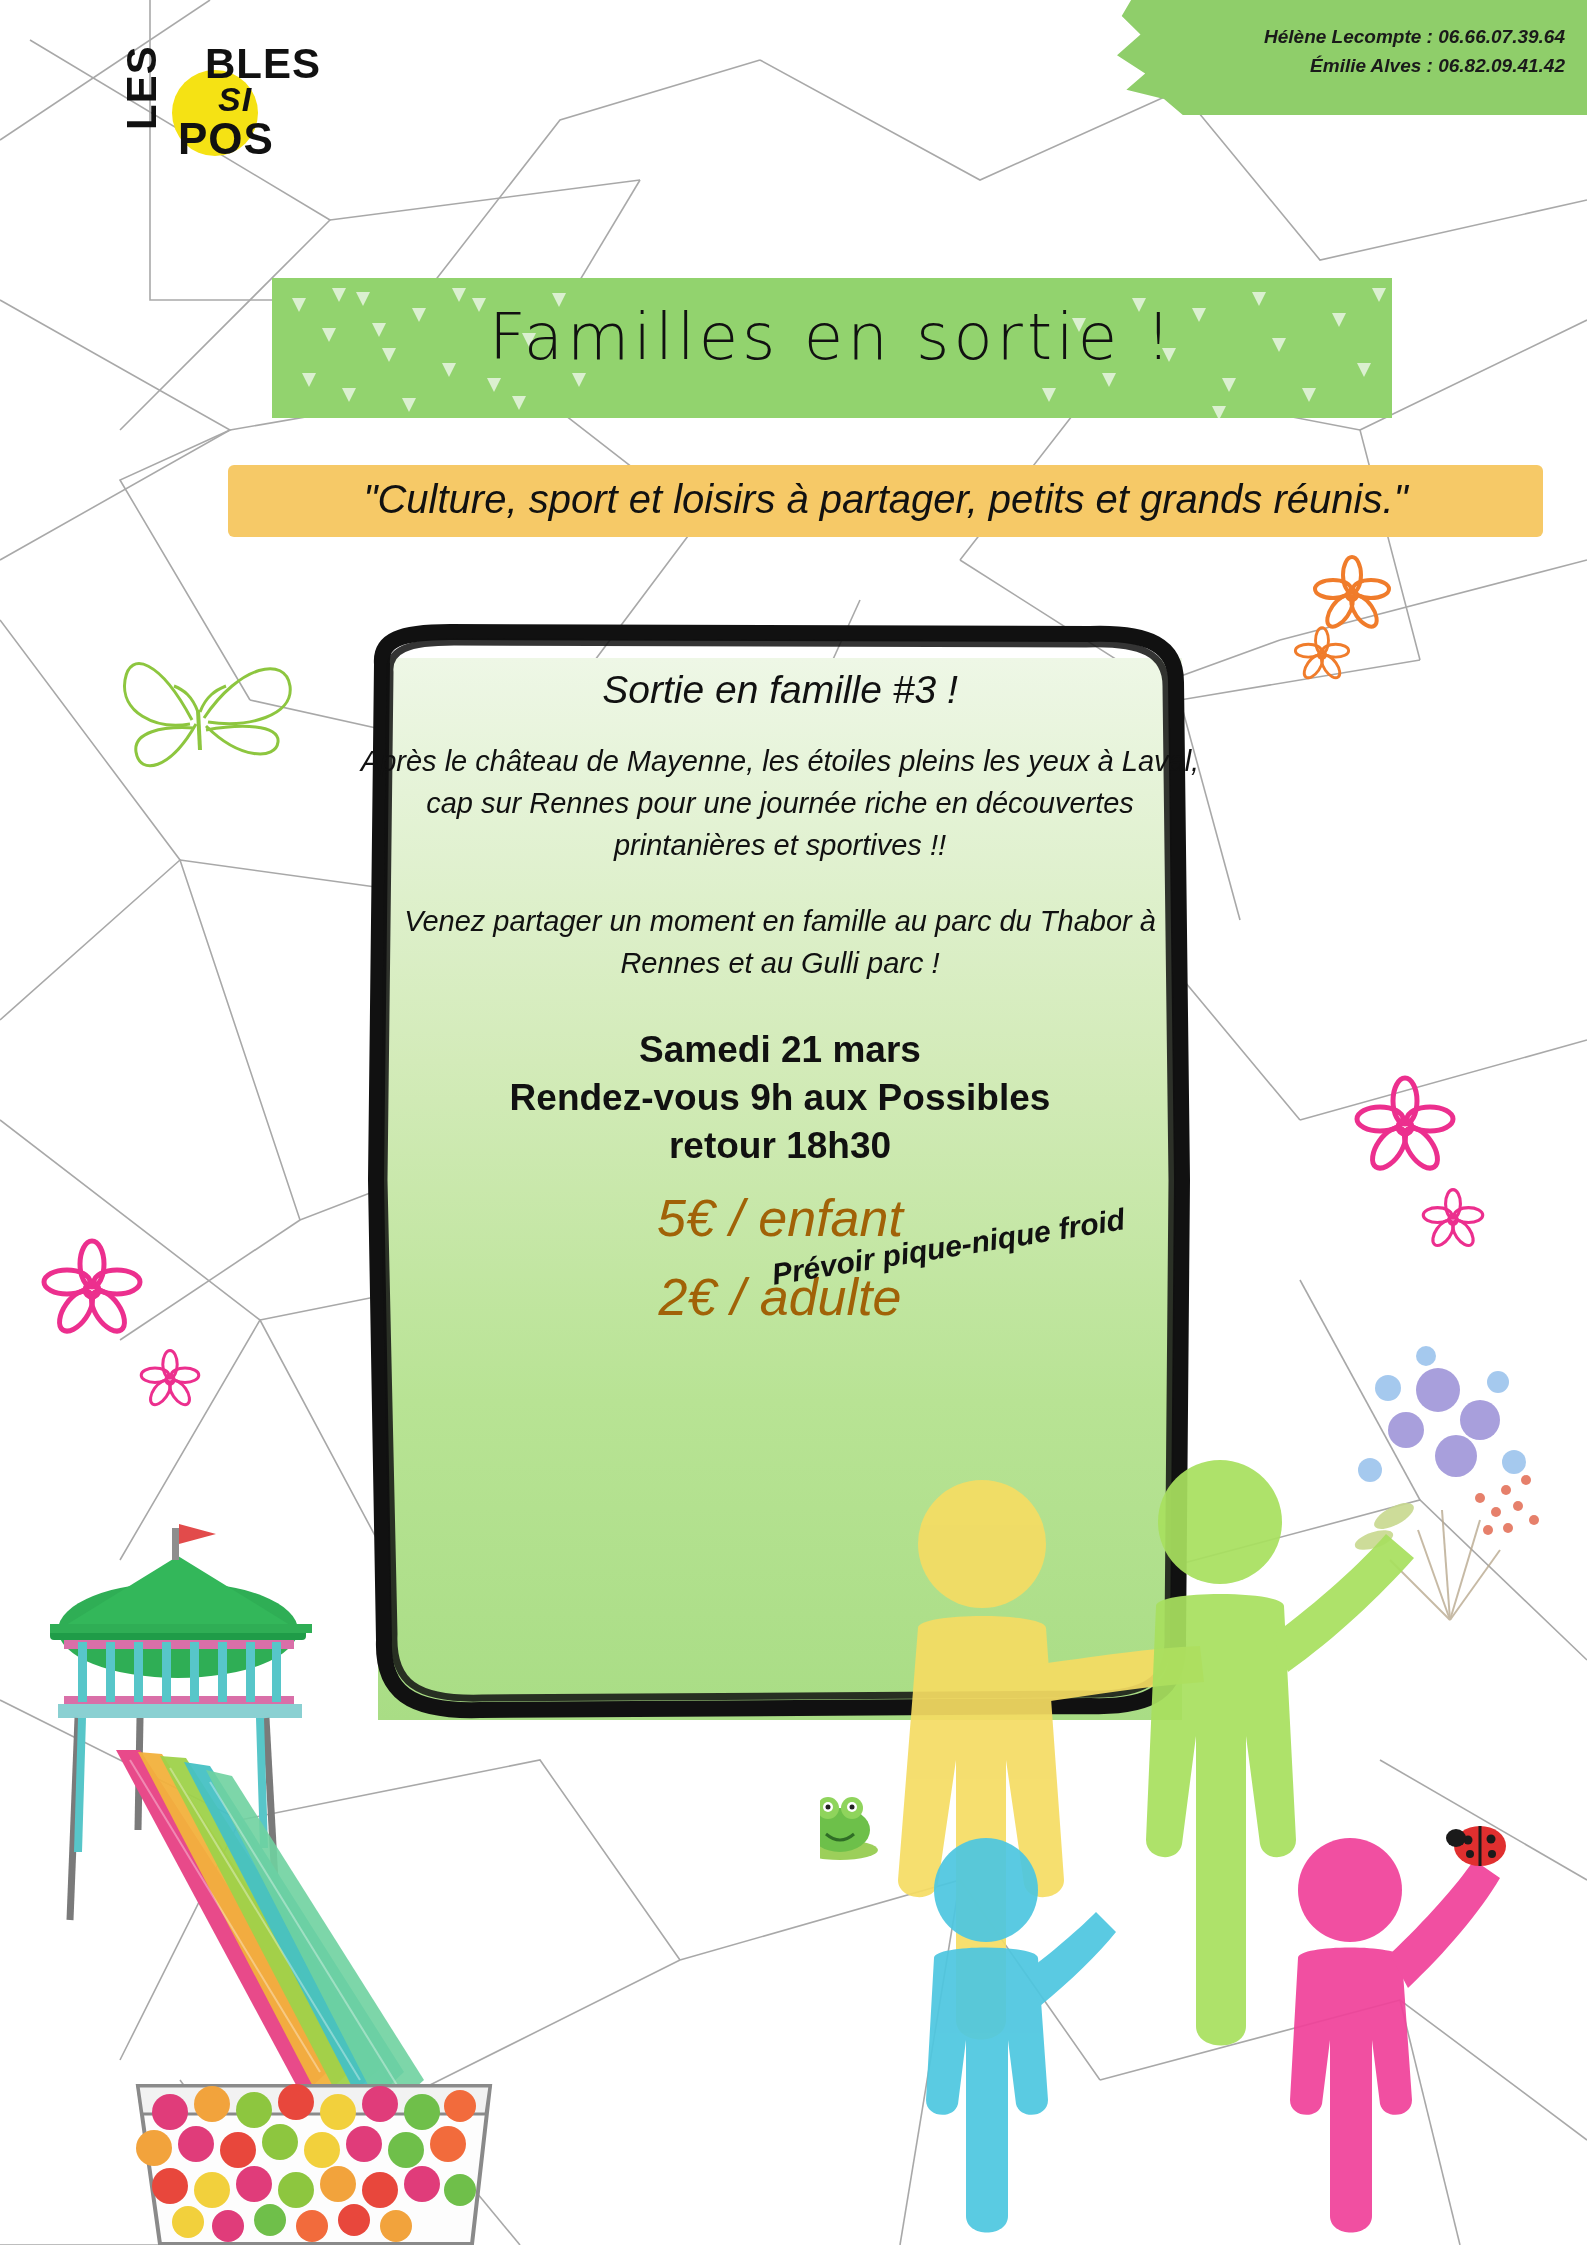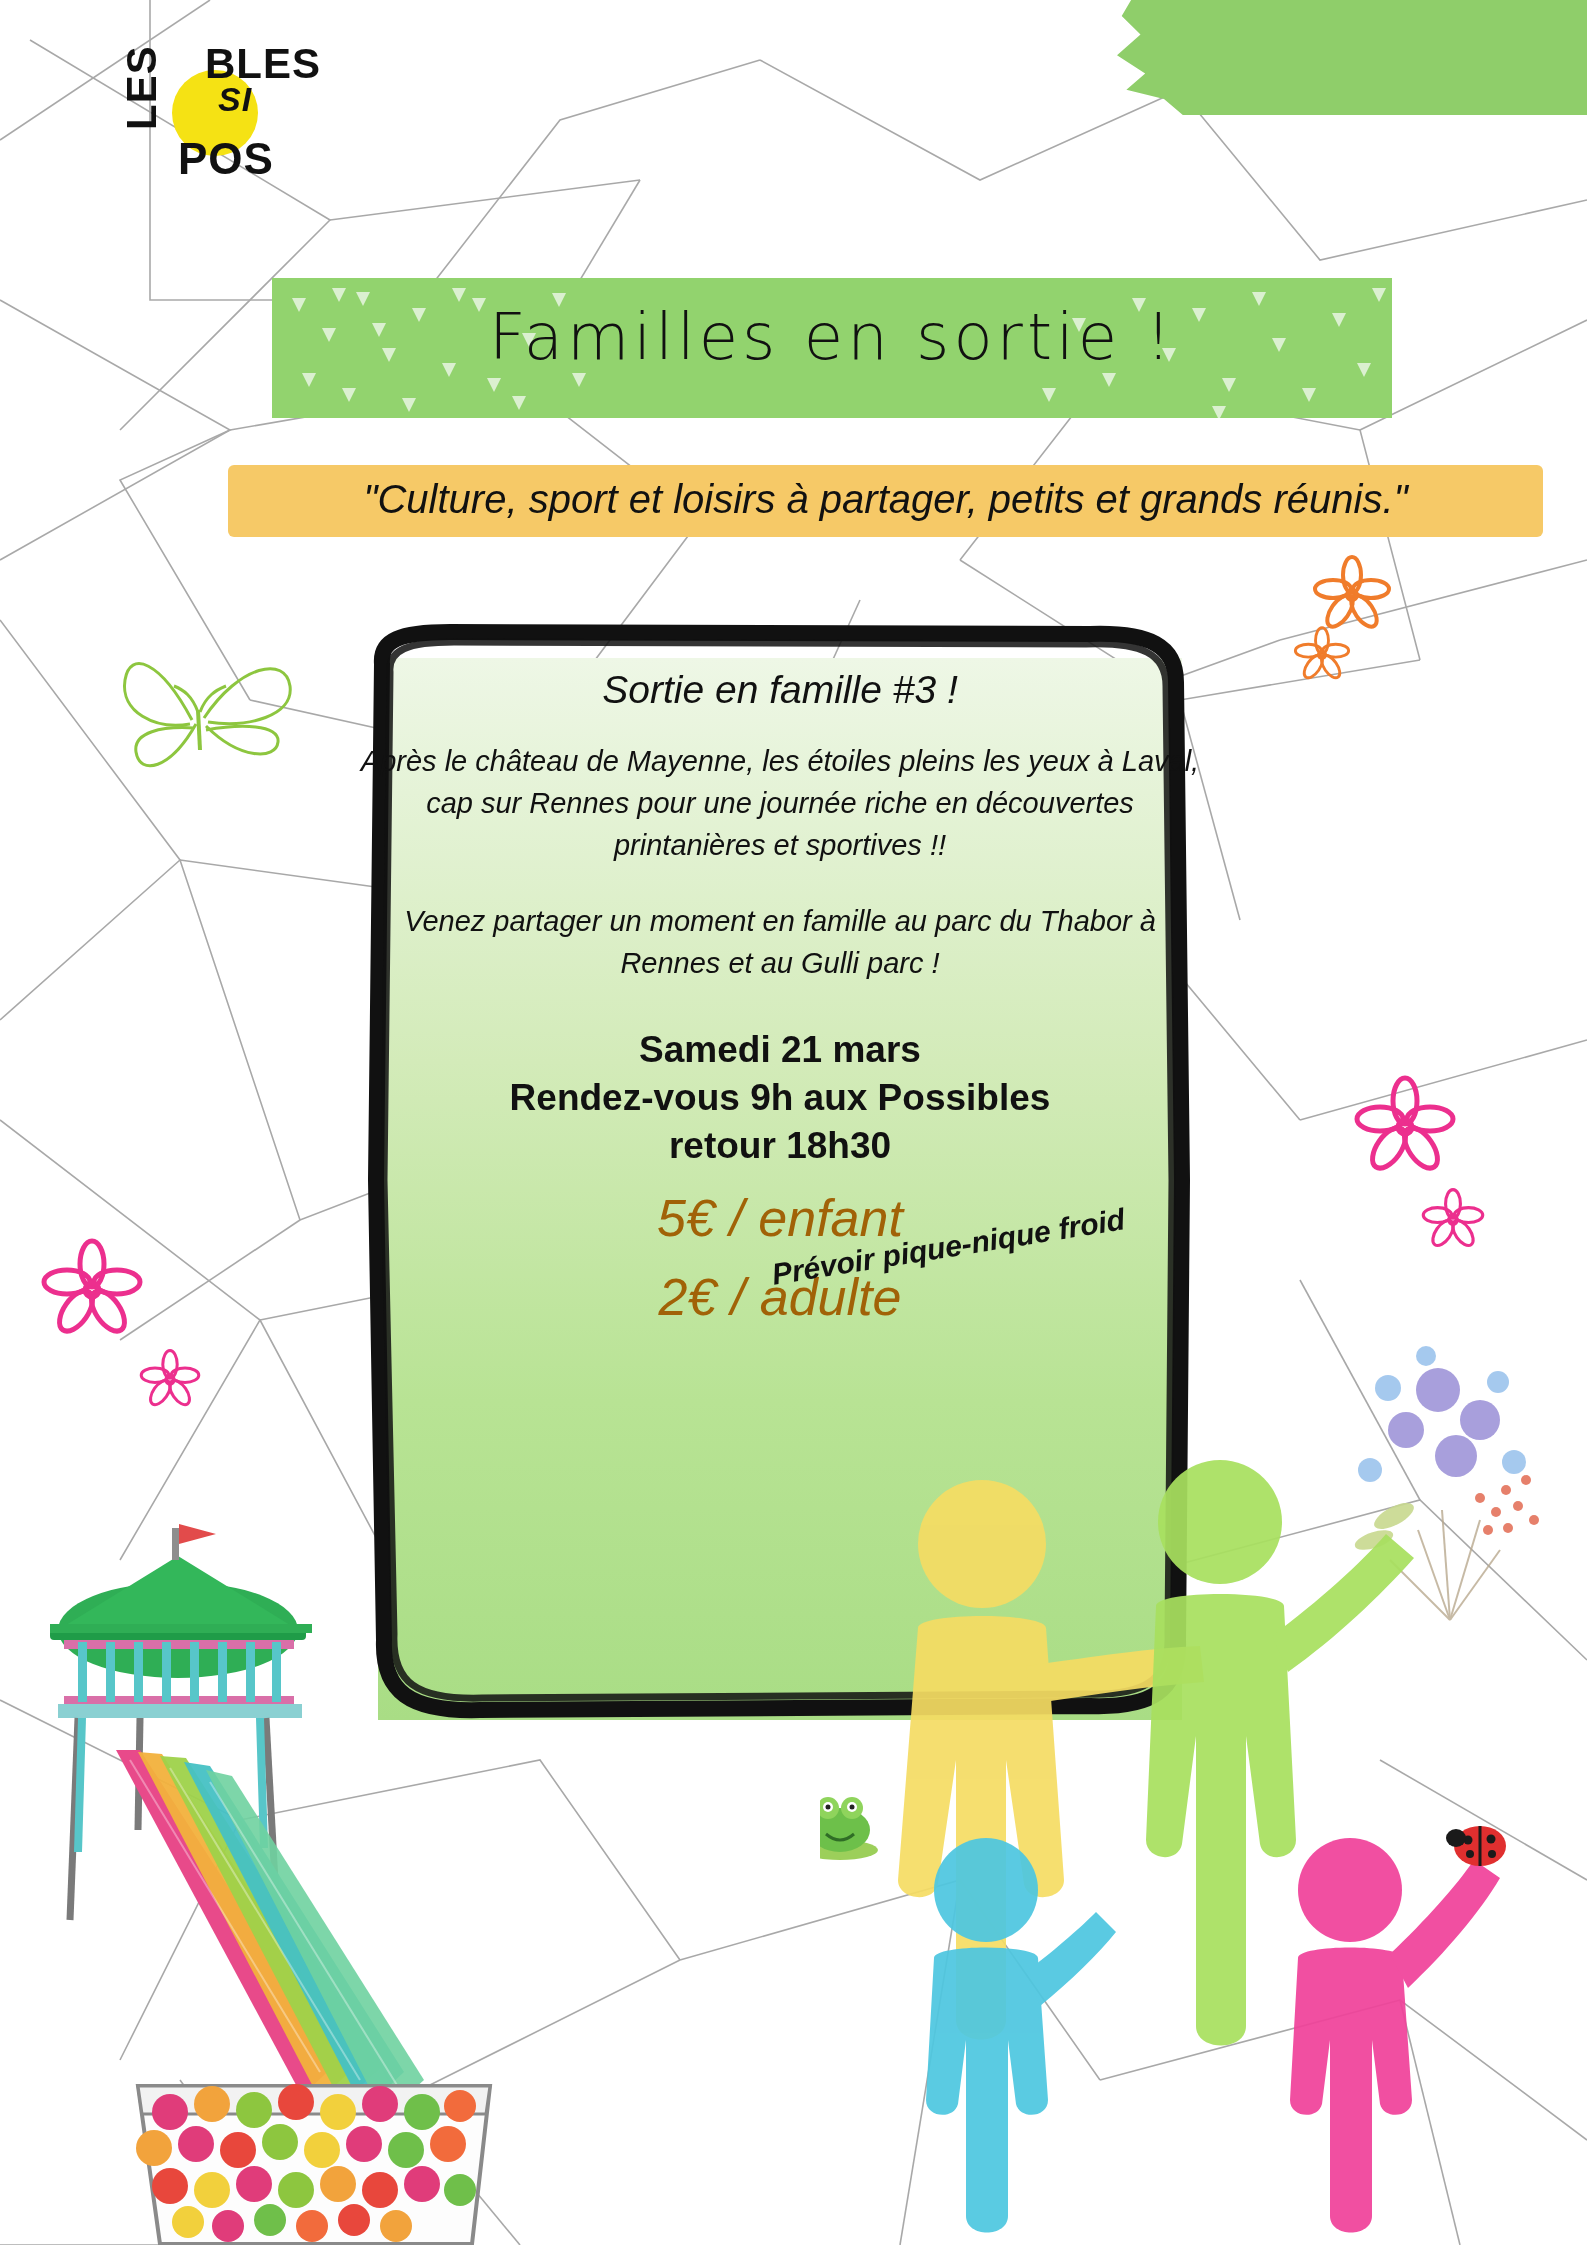--- a/index.html
+++ b/index.html
@@ -34,21 +34,21 @@
   .logo .dot{
     position:absolute;left:112px;top:52px;width:86px;height:86px;border-radius:50%;
     background:#f5e214;
   }
   .logo .lt{
     position:absolute;color:#111;font-weight:bold;letter-spacing:1px;
     font-family:"Liberation Sans", sans-serif;
   }
   .logo .l-bles{left:145px;top:22px;font-size:42px;}
   .logo .l-si{left:158px;top:62px;font-size:34px;font-style:italic;}
-  .logo .l-pos{left:118px;top:116px;font-size:44px;}
+  .logo .l-pos{left:118px;top:96px;font-size:44px;}
   .logo .l-les{left:58px;top:112px;font-size:42px;transform:rotate(-90deg);transform-origin:left top;}
 
   
   .title-band{
     position:absolute;left:272px;top:278px;width:1120px;height:140px;z-index:5;
     background:#92d36e;
   }
   .title-band .confetti{position:absolute;inset:0;opacity:.9;}
   .title-text{
     position:absolute;left:272px;top:300px;width:1120px;z-index:7;
@@ -160,20 +160,24 @@
       <path d="M1400 2000 L1460 2245"></path>
       <path d="M30 40 L330 220 L120 430"></path>
       <path d="M330 220 L640 180"></path>
       <path d="M1280 640 L1587 560"></path>
       <path d="M1180 700 L1240 920"></path>
     </g>
   </svg>
 
   <div class="contact-banner">
     <div class="blob"></div>
+    <div class="lines">
+      <div>Hélène Lecompte : 06.66.07.39.64</div>
+      <div>Émilie Alves : 06.82.09.41.42</div>
+    </div>
   </div>
 
   <div class="logo">
     <div class="dot"></div>
     <div class="lt l-bles">BLES</div>
     <div class="lt l-si">SI</div>
     <div class="lt l-pos">POS</div>
     <div class="lt l-les">LES</div>
   </div>
 

